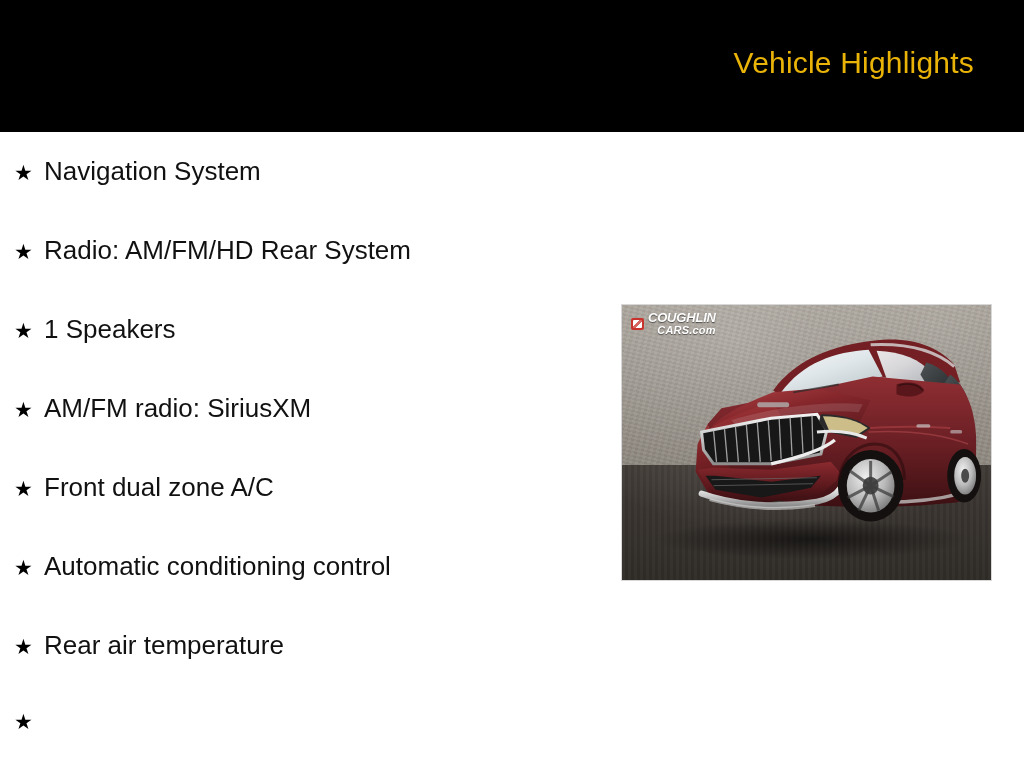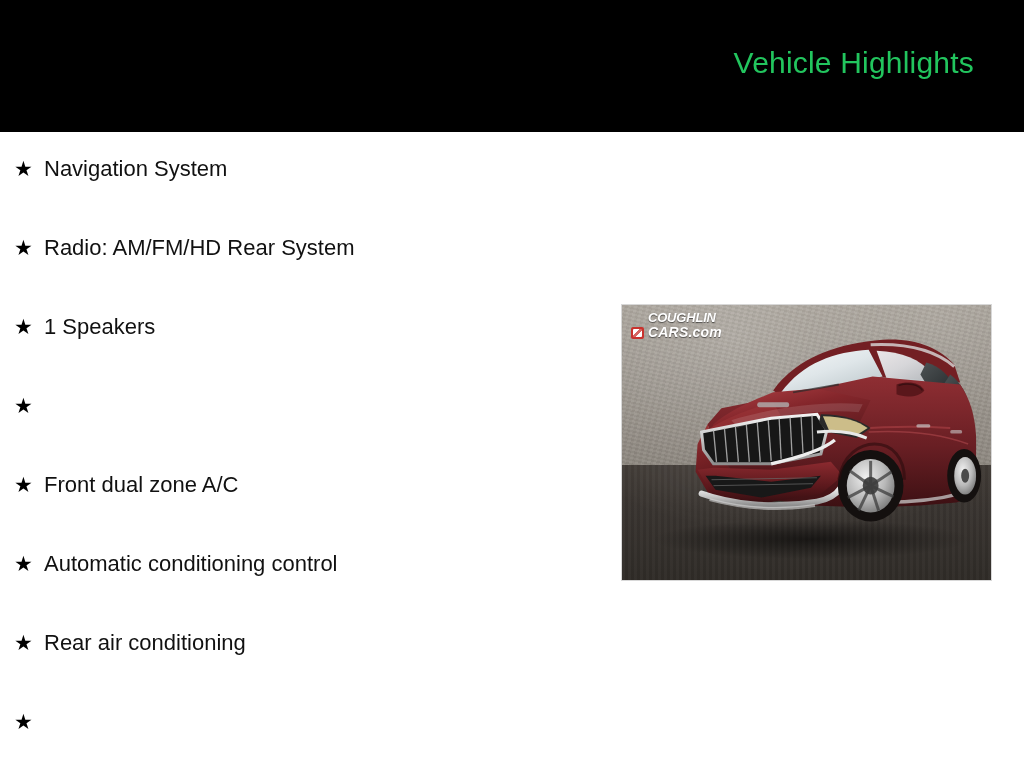--- a/index.html
+++ b/index.html
@@ -27,21 +27,21 @@
     left: 0;
     top: 0;
     width: 1024px;
     height: 132px;
     background: #000000;
   }
   .header-title {
     position: absolute;
     right: 50px;
     top: 48px;
-    color: #22c55e;
+    color: #eab308;
     font-family: "Liberation Sans", sans-serif;
     font-size: 30px;
     font-weight: 400;
     letter-spacing: 0.2px;
     line-height: 1;
     white-space: nowrap;
   }
 
   
   .highlights-list {
@@ -65,21 +65,21 @@
     flex: 0 0 auto;
     width: 30px;
     color: #000000;
     font-size: 21px;
     line-height: 1;
     text-align: left;
   }
   .highlight-label {
     color: #111111;
     font-family: "Liberation Sans", sans-serif;
-    font-size: 22px;
+    font-size: 26px;
     font-weight: 400;
     line-height: 1;
     white-space: nowrap;
   }
 
   
   .vehicle-photo {
     position: absolute;
     left: 621px;
     top: 304px;
@@ -132,21 +132,21 @@
     width: 100%;
     height: 100%;
   }
 
   
   .watermark {
     position: absolute;
     left: 9px;
     top: 6px;
     display: flex;
-    align-items: flex-end;
+    align-items: center;
     gap: 4px;
     z-index: 6;
   }
   .wm-badge {
     width: 13px; height: 12px;
     background: #c8332e;
     border-radius: 2px;
     position: relative;
     flex: 0 0 auto;
     margin-top: 1px;
@@ -167,21 +167,21 @@
     font-size: 13px;
     font-weight: bold;
     font-style: italic;
     letter-spacing: -0.2px;
     text-shadow: 0 1px 1px rgba(0,0,0,0.55);
   }
   .wm-line2 {
     display: block;
     color: #ffffff;
     font-family: "Liberation Sans", sans-serif;
-    font-size: 14px;
+    font-size: 11px;
     font-weight: bold;
     font-style: italic;
     letter-spacing: 0.2px;
     text-align: right;
     margin-top: 1px;
     text-shadow: 0 1px 1px rgba(0,0,0,0.55);
   }
 </style>
 </head>
 <body>
@@ -204,35 +204,36 @@
       <span class="highlight-label">Radio: AM/FM/HD Rear System</span>
     </li>
 
     <li class="highlight-item">
       <span class="star-icon">★</span>
       <span class="highlight-label">1 Speakers</span>
     </li>
 
     <li class="highlight-item">
       <span class="star-icon">★</span>
+      <span class="highlight-label">AM/FM radio: SiriusXM</span>
     </li>
 
     <li class="highlight-item">
       <span class="star-icon">★</span>
       <span class="highlight-label">Front dual zone A/C</span>
     </li>
 
     <li class="highlight-item">
       <span class="star-icon">★</span>
       <span class="highlight-label">Automatic conditioning control</span>
     </li>
 
     <li class="highlight-item">
       <span class="star-icon">★</span>
-      <span class="highlight-label">Rear air conditioning</span>
+      <span class="highlight-label">Rear air temperature</span>
     </li>
 
     <li class="highlight-item">
       <span class="star-icon">★</span>
     </li>
 
   </ul>
 
   <div class="vehicle-photo">
     <div class="photo-stage">

